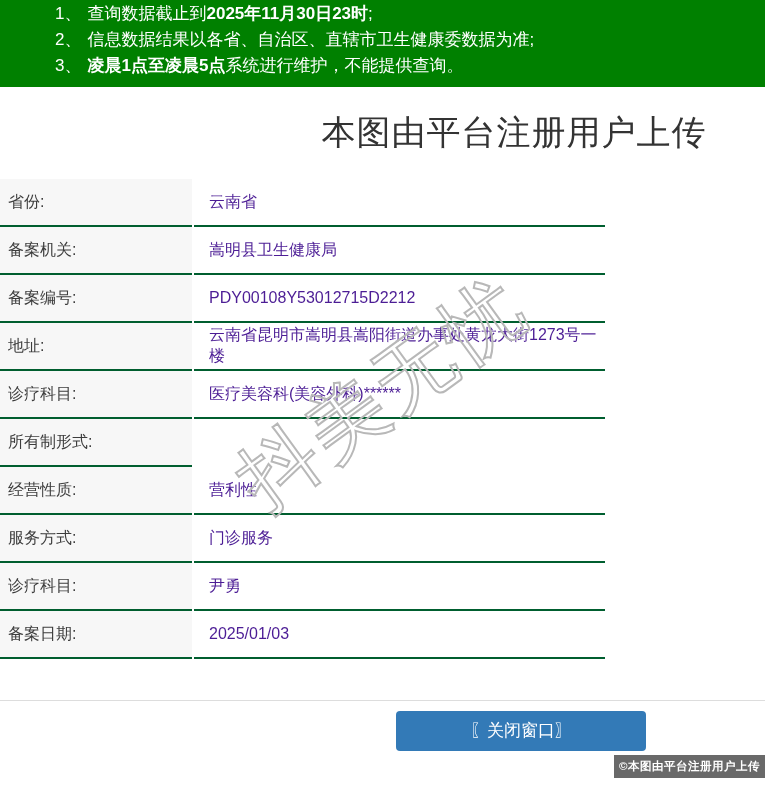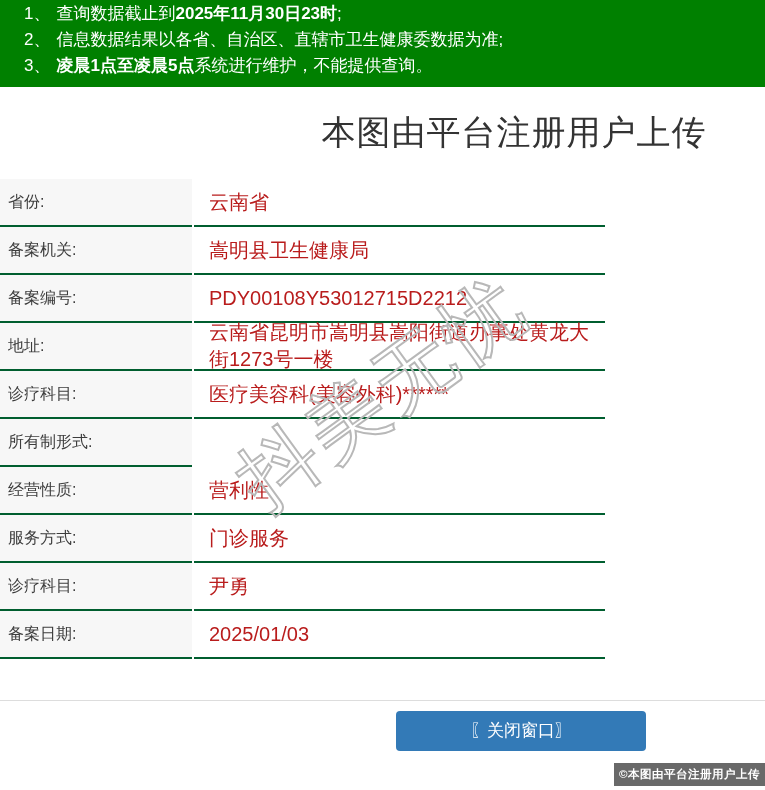--- a/index.html
+++ b/index.html
@@ -5,21 +5,21 @@
   html,body{margin:0;padding:0;}
   body{
     width:765px;height:790px;overflow:hidden;position:relative;
     background:#ffffff;
     font-family:"Liberation Sans","DejaVu Sans",sans-serif;
   }
   
   .banner{
     background:var(--banner-bg,#008000);
     color:#ffffff;
-    padding:1px 10px 8px 24px;
+    padding:1px 10px 8px 55px;
     font-size:17px;
     line-height:26px;
   }
   .banner .line{white-space:nowrap;}
   .banner .num{margin-right:6px;}
   .banner b{font-weight:bold;}
   
   .title-wrap{
     height:92px;
     display:flex;align-items:center;
@@ -40,37 +40,37 @@
     border-bottom:2px solid var(--row-border,#005e2f);
     display:flex;align-items:center;
     padding-left:8px;margin-right:2px;
     font-size:16px;color:#3d3d3d;
   }
   .cell-value{
     flex:1;box-sizing:border-box;
     border-bottom:2px solid var(--row-border,#005e2f);
     display:flex;align-items:center;
     padding-left:15px;
-    font-size:20px;color:#b91c1c;
+    font-size:16px;color:#4c1d95;
   }
   
   .footer-sep{height:1px;background:#dddddd;margin-top:41px;}
   .close-btn{
     display:block;
     margin:10px 0 0 396px;
     width:250px;height:40px;
     background:var(--button-bg,#337ab7);
     color:#ffffff;font-size:17px;
     border:none;border-radius:4px;
     text-align:center;line-height:38px;
     cursor:pointer;
     font-family:"Liberation Sans","DejaVu Sans",sans-serif;
   }
   .upload-badge{
-    position:absolute;right:0;bottom:4px;
+    position:absolute;right:0;bottom:12px;
     background:var(--badge-bg,rgba(25,25,25,0.65));
     color:#ffffff;font-size:11.5px;font-weight:bold;
     padding:4px 5px;white-space:nowrap;
     letter-spacing:0.5px;
   }
   
   .watermark{
     position:absolute;left:383px;top:394px;
     transform:translate(-50%,-50%) rotate(-36deg);
     font-size:78px;letter-spacing:5px;white-space:nowrap;

